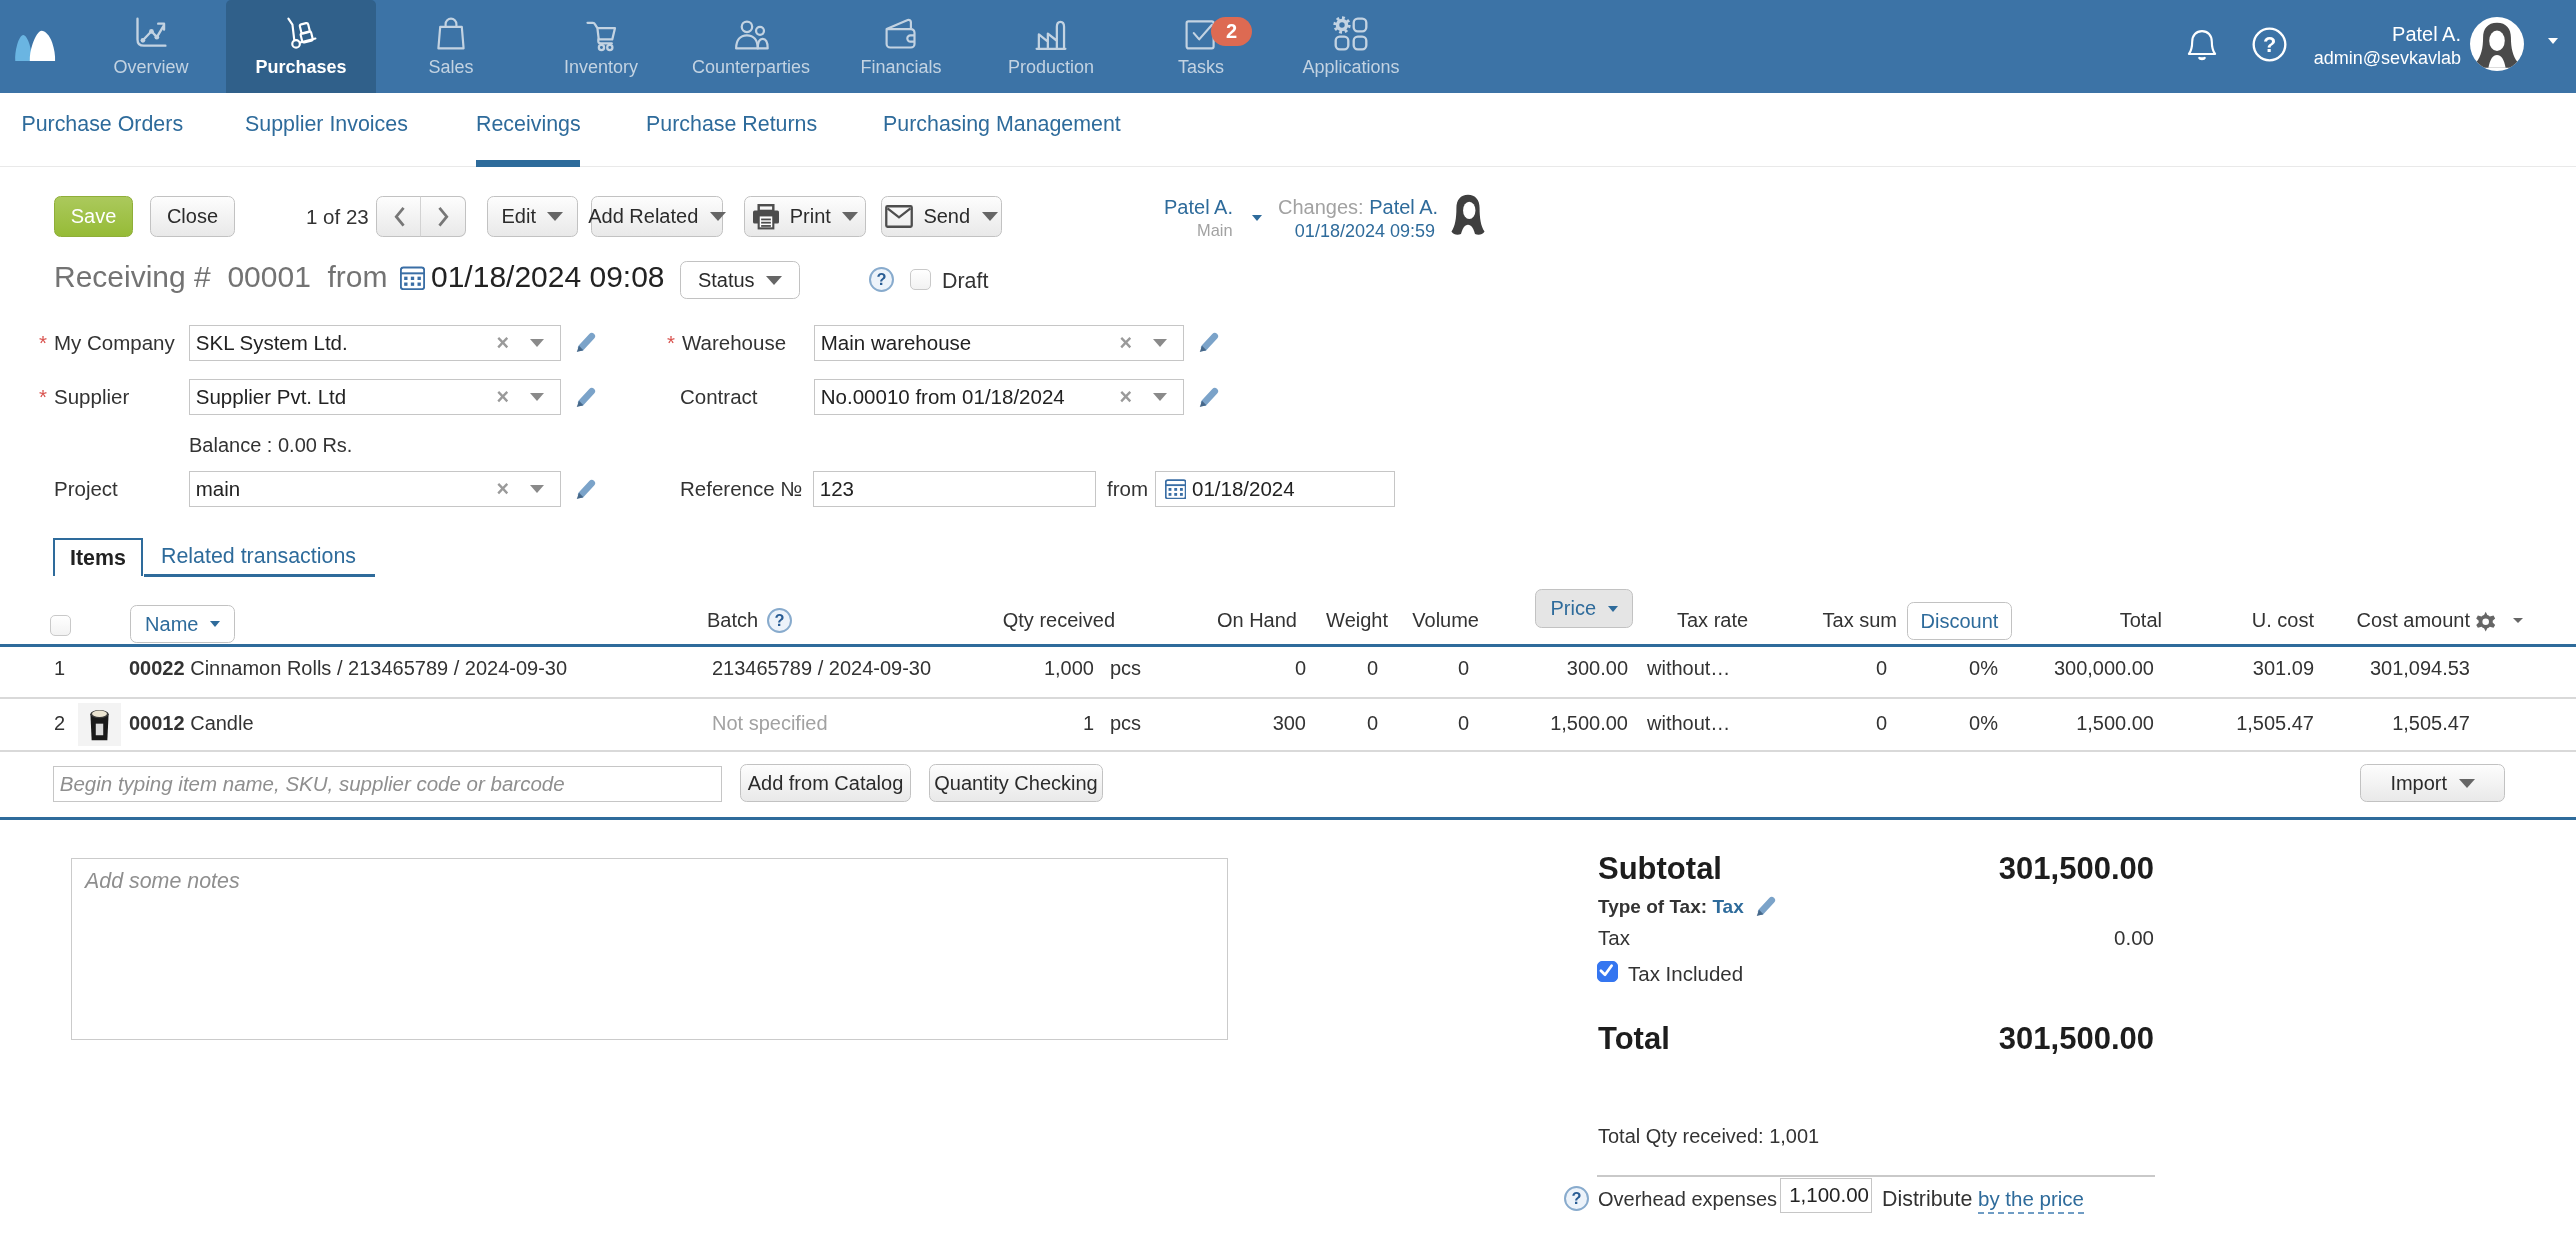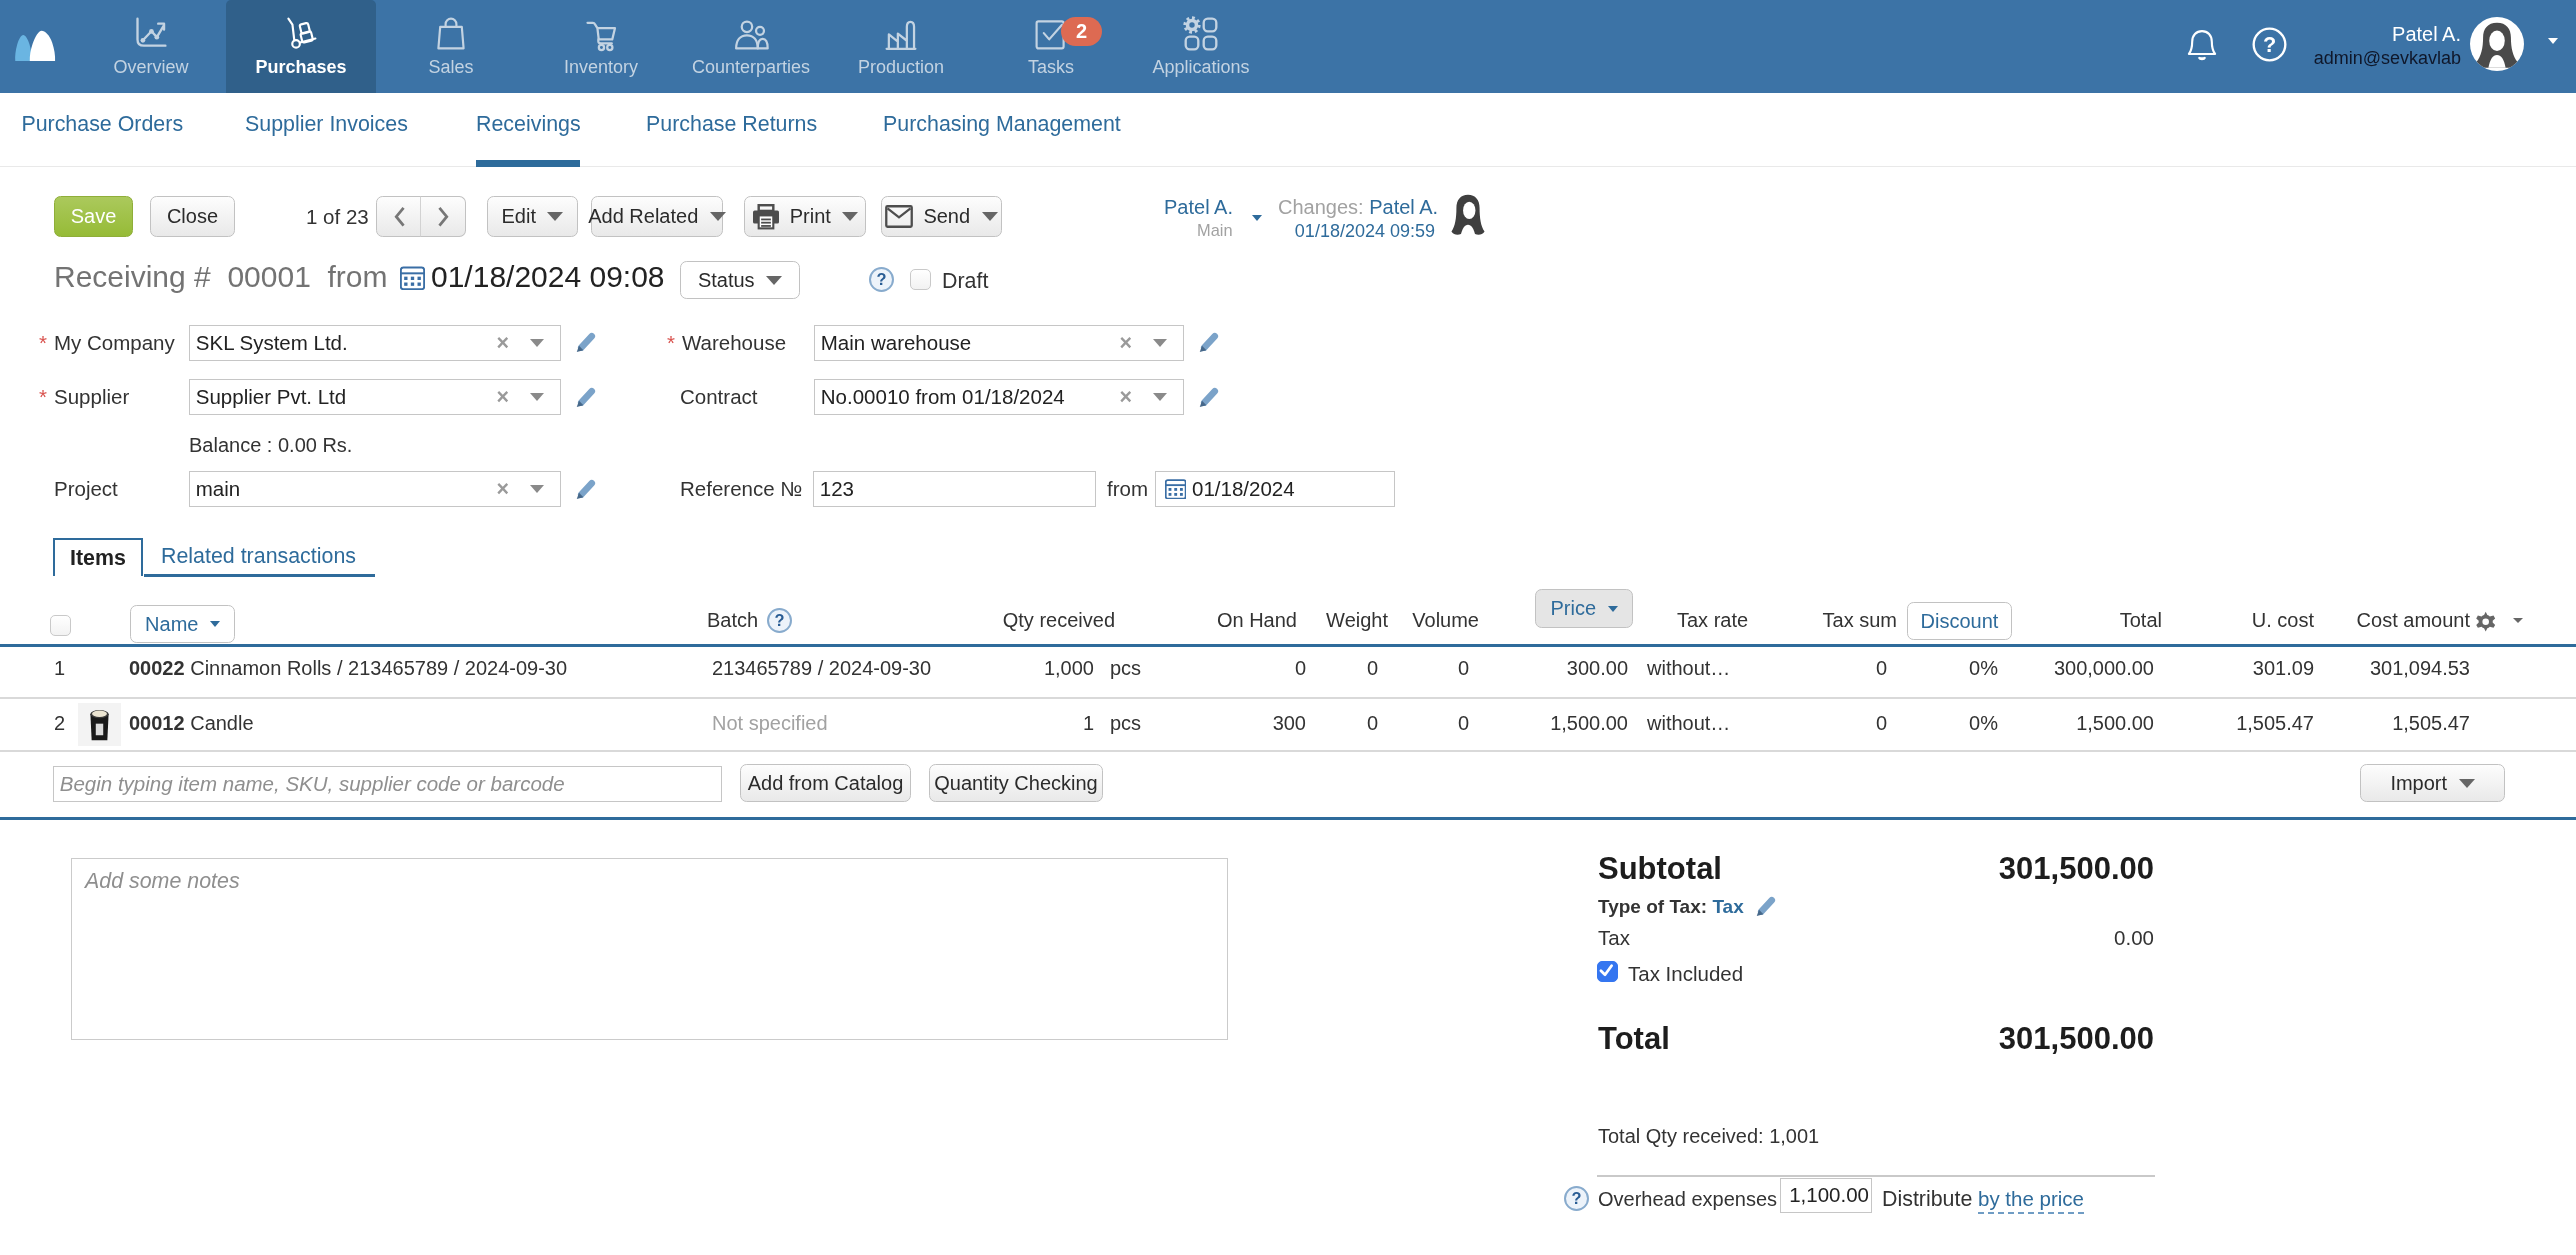--- a/index.html
+++ b/index.html
@@ -105,20 +105,28 @@
     <div class="navitem">
       <svg width="33" height="33" viewBox="0 0 40 40" fill="none" stroke="#c3d3e2" stroke-width="2.5">
           <circle cx="15.5" cy="12" r="5.8"></circle>
           <path d="M3.5 36 C3.5 27 8 21.5 15.5 21.5 C23 21.5 27.5 27 27.5 36 Z" stroke-linejoin="round"></path>
           <circle cx="30" cy="16.5" r="4.4"></circle>
           <path d="M27.5 36 Q27.5 25.5 33 25.5 Q38.5 25.5 38.5 36 Z" stroke-linejoin="round"></path>
         </svg>
       <div class="nlabel">Counterparties</div>
     </div>
     <div class="navitem">
+      <svg width="33" height="33" viewBox="0 0 40 40" fill="none" stroke="#c3d3e2" stroke-width="2.4">
+          <path d="M4 14.5 H31 a4 4 0 0 1 4 4 V31 a4 4 0 0 1 -4 4 H8 a4 4 0 0 1 -4 -4 Z" stroke-linejoin="round"></path>
+          <path d="M4 14.5 L27.5 4.5 a2.5 2.5 0 0 1 3.5 2.3 V14" stroke-linejoin="round"></path>
+          <path d="M35 21.5 h-4.5 a3.5 3.5 0 0 0 0 7 H35"></path>
+        </svg>
+      <div class="nlabel">Financials</div>
+    </div>
+    <div class="navitem">
       <svg width="33" height="33" viewBox="0 0 40 40" fill="none" stroke="#c3d3e2" stroke-width="2.5">
           <path d="M4 36.5 H36" stroke-linecap="round"></path>
           <path d="M6.5 36 V20.5 L16.5 28.5 M16.5 36 V19.5 L26.5 27.5 M26.5 36 V12 Q26.5 6.5 30.5 6.5 Q34.5 6.5 34.5 12 V36" stroke-linejoin="round" stroke-linecap="round"></path>
         </svg>
       <div class="nlabel">Production</div>
     </div>
     <div class="navitem">
       <svg width="33" height="33" viewBox="0 0 40 40" fill="none" stroke="#c3d3e2" stroke-width="2.4">
           <rect x="4" y="6" width="30" height="30" rx="2"></rect>
           <path d="M12 19 L18 26 L32 10" stroke-linecap="round" stroke-linejoin="round"></path>
@@ -138,21 +146,21 @@
   </div>
 
   <svg class="abs" style="left:2184px; top:26px;" width="36" height="38" viewBox="0 0 44 46" fill="none" stroke="#fff" stroke-width="2.6">
       <path d="M6 34 C9 30 10 25 10 19 C10 11 15 6 22 6 C29 6 34 11 34 19 C34 25 35 30 38 34 Z" stroke-linejoin="round"></path>
       <path d="M18 38 a4.5 4.5 0 0 0 8 0" fill="#fff"></path>
     </svg>
   <svg class="abs" style="left:2252px; top:27px;" width="35" height="35" viewBox="0 0 42 42" fill="none">
       <circle cx="21" cy="21" r="19" stroke="#fff" stroke-width="2.8"></circle>
       <text x="21" y="30" font-size="26" font-weight="bold" fill="#fff" text-anchor="middle" font-family="Liberation Sans">?</text>
     </svg>
-  <div class="abs" style="right:115px; top:23px; text-align:right; color:#fff; font-size:20px; line-height:23px;">Patel A.<br><span style="color:#0f172a; font-size:18px;">admin@sevkavlab</span></div>
+  <div class="abs" style="right:115px; top:23px; text-align:right; color:#fff; font-size:20px; line-height:23px;">Patel A.<br><span style="color:#ffffff; font-size:18px;">admin@sevkavlab</span></div>
   <div class="abs" style="left:2470px; top:17px; width:54px; height:54px; border-radius:50%; background:#fff; overflow:hidden;">
     <svg width="54" height="54" viewBox="0 0 66 66">
         <path d="M33 7 C21.5 7 16 14.5 16 25 C16 38 13.5 48 8 55 L14 62 L52 62 L58 55 C52.5 48 50 38 50 25 C50 14.5 44.5 7 33 7 Z" fill="#4a4a4a"></path>
         <ellipse cx="33" cy="29" rx="9.5" ry="12.5" fill="#fff"></ellipse>
         <path d="M22.5 62 C24.5 51.5 28 46.5 33 46.5 C38 46.5 41.5 51.5 43.5 62 Z" fill="#fff"></path>
       </svg>
   </div>
   <div class="abs caret caret-white" style="left:2536px; top:38px; border-left-width:5.8px; border-right-width:5.8px; border-top-width:6.6px;"></div>
 </div>
 

